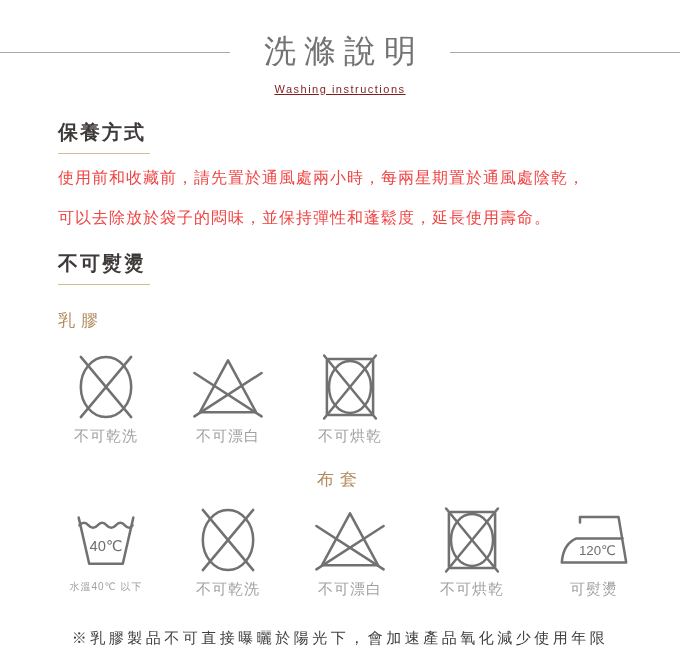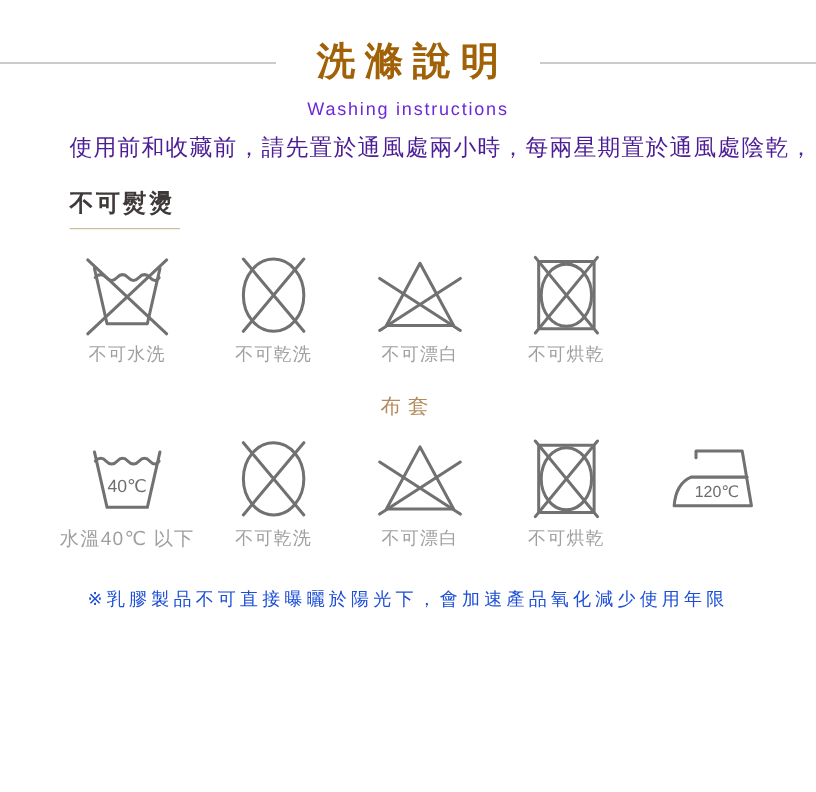--- a/index.html
+++ b/index.html
@@ -7,39 +7,38 @@
   .page {
     width:680px; height:660px; margin:0 auto; background:#ffffff;
     font-family:"Liberation Sans","DejaVu Sans",sans-serif;
     overflow:hidden; position:relative;
   }
   
   .header { padding-top:30px; }
   .title-row { display:flex; align-items:center; }
   .title-line { flex:1; height:1px; background:#a9a9a9; }
   .page-title {
-    font-size:32px; font-weight:bold; color:#a16207;
+    font-size:32px; font-weight:normal; color:#737373;
     letter-spacing:8px; margin:0 26px 0 34px; white-space:nowrap;
   }
   .subtitle {
-    text-align:center; font-size:15px; color:#6d28d9;
-    letter-spacing:1.5px; margin-top:9px;
+    text-align:center; font-size:11px; color:#7f1d1d;
+    letter-spacing:1.5px; margin-top:9px;text-decoration:underline;
   }
   
   .content { padding:0 58px; }
   .section-heading {
     display:inline-block; font-size:20px; font-weight:bold; color:#3e3a39;
     letter-spacing:2px; border-bottom:1px solid #cdbd98; padding:0 4px 7px 0;
   }
   .care-heading { margin-top:24px; }
   .care-text { margin-top:4px; }
   .care-line {
-    font-size:19px; color:#4c1d95; letter-spacing:1px; line-height:40px;
+    font-size:16px; color:#ef4444; letter-spacing:1px; line-height:40px;
     white-space:nowrap;
-    text-align:center;
   }
   .wash-heading { margin-top:12px; }
   .group-label {
     font-size:17px; color:#b28b5c; letter-spacing:6px; margin-top:24px;
   }
   .group-cover .group-label { margin-top:22px;text-align:center; }
   .icon-row {
     display:flex; margin-top:20px; margin-left:-13px; width:610px;
   }
   .group-cover .icon-row { margin-top:14px; }
@@ -50,61 +49,56 @@
     stroke-linecap:round; stroke-linejoin:round;
   }
   .icon-cell svg text {
     stroke:none; fill:#6f6e6e;
     font-family:"Liberation Sans","DejaVu Sans",sans-serif;
   }
   .icon-label {
     font-size:15px; color:#9fa0a0; letter-spacing:1px; margin-top:5px;
     white-space:nowrap;
   }
-  .group-cover .icon-cell:first-child .icon-label { font-size:16px; }
+  .group-cover .icon-cell:first-child .icon-label { font-size:10px; }
   .footer-note {
-    text-align:center; font-size:15px; color:#1d4ed8;
-    letter-spacing:3.5px; margin-top:30px; white-space:nowrap;
+    text-align:center; font-size:15px; color:#404040;
+    letter-spacing:3.5px; margin-top:30px; white-space:nowrap;font-family:Liberation Mono, monospace;
   }
 </style>
 </head>
 <body>
 
 <div class="page">
 
   <div class="header">
     <div class="title-row">
       <div class="title-line"></div>
       <h1 class="page-title">洗滌說明</h1>
       <div class="title-line"></div>
     </div>
     <div class="subtitle">Washing instructions</div>
   </div>
 
   <div class="content">
 
     <div>
+      <h2 class="section-heading care-heading">保養方式</h2>
       <div class="care-text">
         <div class="care-line">使用前和收藏前，請先置於通風處兩小時，每兩星期置於通風處陰乾，</div>
+        <div class="care-line">可以去除放於袋子的悶味，並保持彈性和蓬鬆度，延長使用壽命。</div>
       </div>
     </div>
 
     <div>
       <h2 class="section-heading wash-heading">不可熨燙</h2>
 
       <div class="group group-latex">
+        <div class="group-label">乳膠</div>
         <div class="icon-row">
-            <div class="icon-cell">
-              <svg viewBox="0 0 100 100">
-                <path d="M11,18 L26,84 L74,84 L89,18"></path>
-                <path d="M12,29 Q18.5,22 25,29 T38,29 T51,29 T64,29 T77,29 T88,29"></path>
-                <path d="M3,8 L97,96 M97,8 L3,96"></path>
-              </svg>
-              <div class="icon-label">不可水洗</div>
-            </div>
             <div class="icon-cell">
               <svg viewBox="0 0 100 100">
                 <ellipse cx="50" cy="50" rx="36" ry="43"></ellipse>
                 <path d="M14,7 L86,93 M86,7 L14,93"></path>
               </svg>
               <div class="icon-label">不可乾洗</div>
             </div>
             <div class="icon-cell">
               <svg viewBox="0 0 100 100">
                 <path d="M50,12 L10,86 L90,86 Z"></path>
@@ -154,20 +148,21 @@
                 <ellipse cx="50" cy="50" rx="30" ry="37"></ellipse>
                 <path d="M13,5 L87,95 M87,5 L13,95"></path>
               </svg>
               <div class="icon-label">不可烘乾</div>
             </div>
             <div class="icon-cell">
               <svg viewBox="0 0 100 100">
                 <path d="M30,25 L30,17 L85,17 L96,82 L4,82 Q6,56 24,48 L91,48"></path>
                 <text x="55" y="72" text-anchor="middle" font-size="19">120℃</text>
               </svg>
+              <div class="icon-label">可熨燙</div>
             </div>
           </div>
       </div>
     </div>
 
     <div class="footer-note">※乳膠製品不可直接曝曬於陽光下，會加速產品氧化減少使用年限</div>
 
   </div>
 </div>
 

